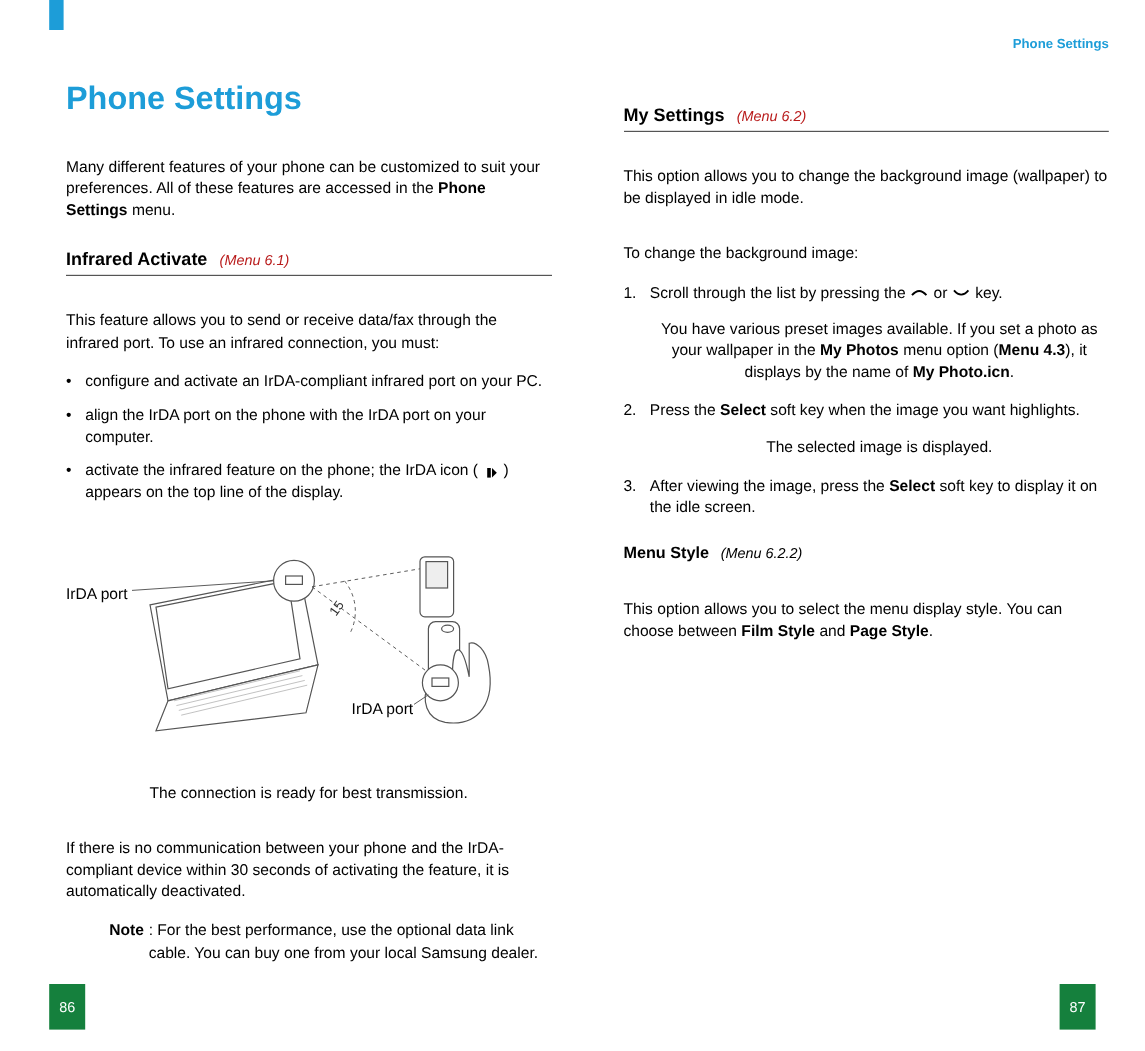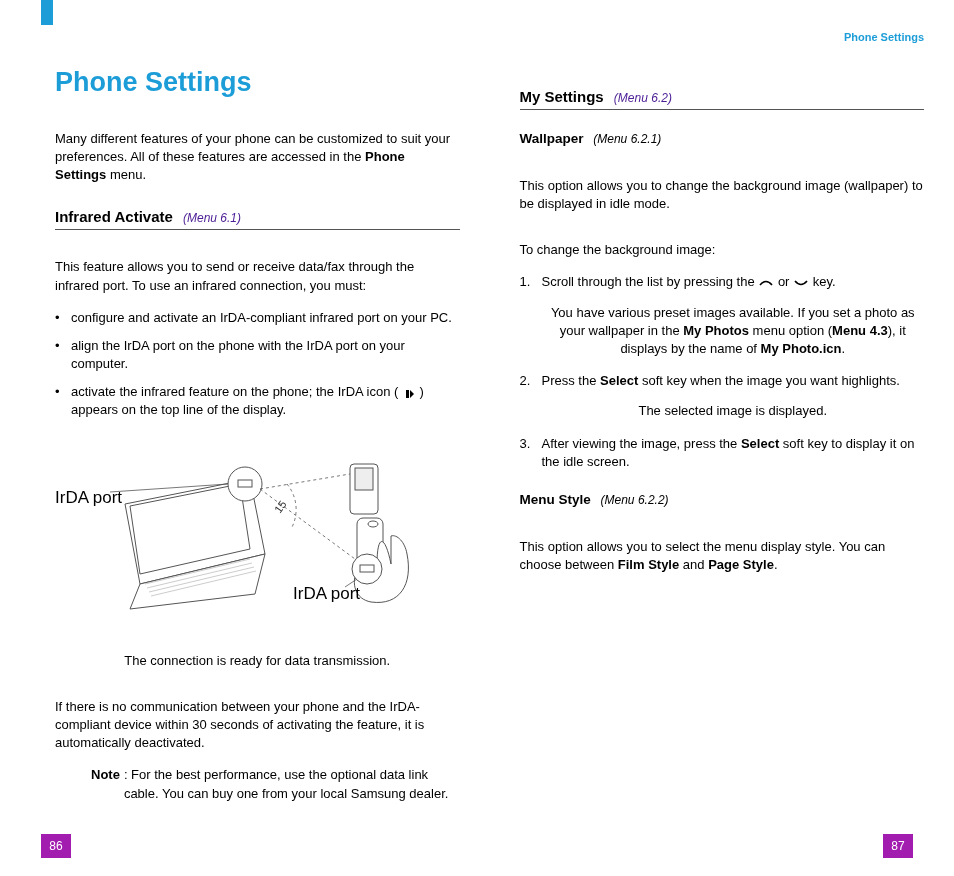--- a/index.html
+++ b/index.html
@@ -59,21 +59,21 @@
     border-bottom: 1px solid #555;
     padding-bottom: 2px;
     margin-top: 22px;
     margin-bottom: 14px;
   }
   h2 .menu-ref {
     font-weight: normal;
     font-style: italic;
     font-size: 12px;
     margin-left: 6px;
-    color: #4c1d95;
+    color: #b91c1c;
   }
   h3 {
     font-size: 13.5px;
     font-weight: bold;
     margin-top: 20px;
     margin-bottom: 12px;
   }
   h3 .menu-ref {
     font-weight: normal;
     font-style: italic;
@@ -110,36 +110,36 @@
     margin: 8px 0 10px 0;
     position: relative;
     height: 190px;
   }
   .fig-caption {
     text-align: center;
     margin-bottom: 14px;
     padding:0 20px;
   }
   .irda-label {
-    font-size: 17px;
+    font-size: 13px;
     position: absolute;
     text-align: center;
   }
   .note-row {
     display: flex;
     gap: 4px;
     margin-top: 6px;
   }
   .note-row .note-label { font-weight: bold; white-space: nowrap; margin-left: 36px; }
   .page-num {
     position: absolute;
     bottom: 18px;
     width: 30px;
-    height: 24px;
-    background: #a21caf;
+    height: 38px;
+    background: #15803d;
     color: #fff;
     font-size: 12px;
     display: flex;
     align-items: center;
     justify-content: center;
     margin-top: 28px;
   }
   .page-num.left { left: 41px; }
   .page-num.right { right: 41px; }
   b { font-weight: bold; }
@@ -225,43 +225,39 @@
           <ellipse cx="318" cy="90" rx="5" ry="3" fill="#fff"></ellipse>
           <path d="M302 135 C296 150 300 165 316 168 C345 172 358 150 352 120 C350 108 342 100 336 102 L336 130 C330 100 322 100 322 130" fill="#fff"></path>
         </g>
 
         <circle cx="312" cy="135" r="15" fill="#fff" stroke="#555"></circle>
         <rect x="305" y="131" width="14" height="7" fill="none" stroke="#555"></rect>
         <line x1="290" y1="153" x2="302" y2="145" stroke="#555" stroke-width="0.8"></line>
       </svg>
     </div>
 
-    <p class="fig-caption">The connection is ready for data transmission.</p>
+    <p class="fig-caption">The connection is ready for best transmission.</p>
 
     <p>If there is no communication between your phone and the IrDA-compliant device within 30 seconds of activating the feature, it is automatically deactivated.</p>
 
     <div class="note-row">
       <span class="note-label">Note</span>
       <span>: For the best performance, use the optional data link cable. You can buy one from your local Samsung dealer.</span>
     </div>
   </div>
 
   <div class="col col-right">
     <div class="running-head">Phone Settings</div>
 
     <h2 style="margin-top:42px;">
       <span>My Settings</span>
       <span class="menu-ref">(Menu 6.2)</span>
     </h2>
 
 
-    <h3>
-      <span>Wallpaper</span>
-      <span class="menu-ref">(Menu 6.2.1)</span>
-    </h3>
 
     <p>This option allows you to change the background image (wallpaper) to be displayed in idle mode.</p>
     <p>To change the background image:</p>
 
     <ol class="steps">
       <li>
         <span>Scroll through the list by pressing the </span><span class="key-up"><svg viewBox="0 0 16 8">
               <path d="M2 6 Q8 -1 14 6" fill="none" stroke="#000" stroke-width="1.6"></path>
             </svg></span><span> or </span><span class="key-down"><svg viewBox="0 0 16 8">
               <path d="M2 2 Q8 9 14 2" fill="none" stroke="#000" stroke-width="1.6"></path>

